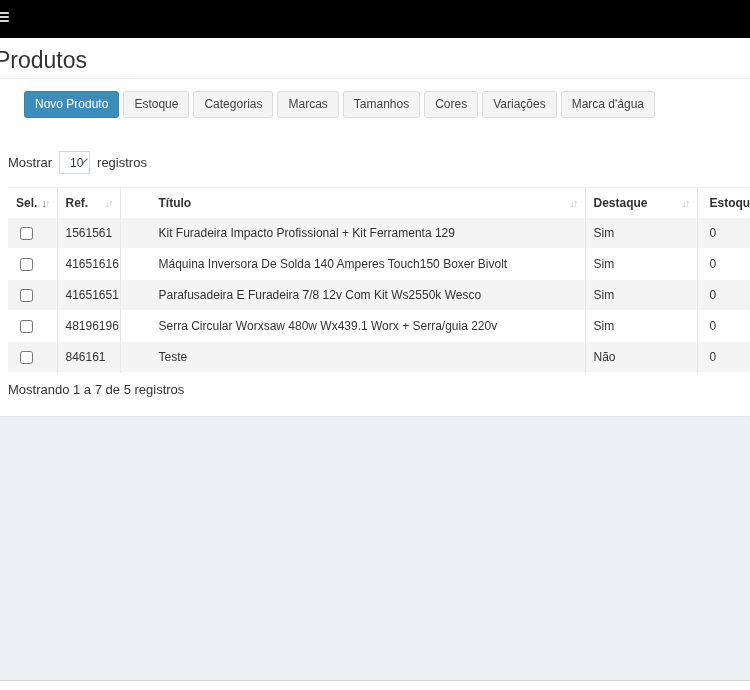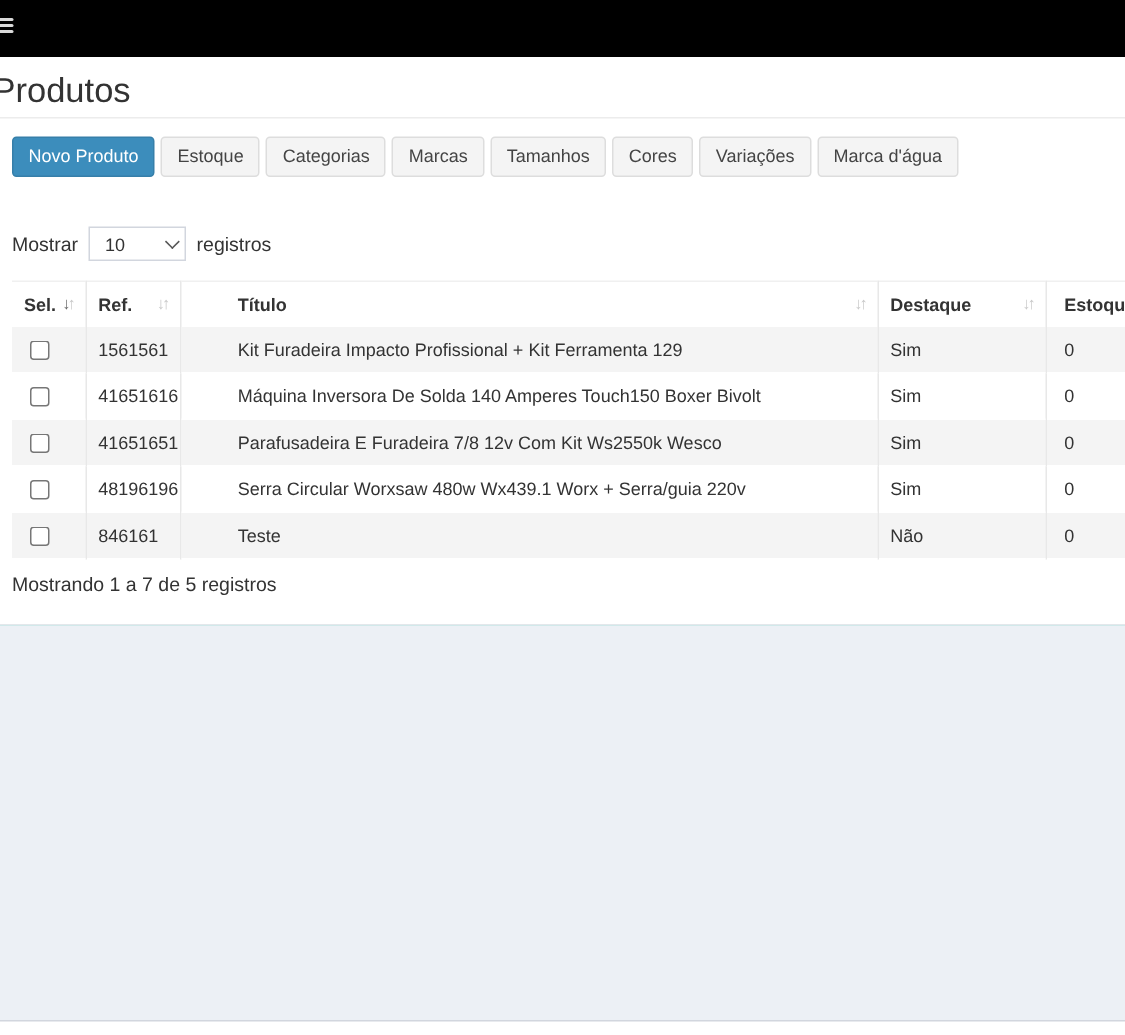--- a/index.html
+++ b/index.html
@@ -12,31 +12,31 @@
   }
   
   .navbar { flex:0 0 38px; background:#000; position:relative; }
   .hamburger { position:absolute; left:-7px; top:12px; width:16px; height:14px; cursor:pointer; }
   .hamburger i { display:block; height:2px; background:#d9d9d9; margin-bottom:2px; border-radius:1px; }
   
   .box { flex:0 0 379px; background:#fff; border-bottom:1px solid #e3e7eb; overflow:hidden; }
   .page-header { height:41px; padding-top:9px; border-bottom:1px solid #ececec; }
   .page-header h1 { font-size:23px; font-weight:400; color:#333; margin-left:-5px; }
   
-  .toolbar { padding:12px 8px; display:flex; gap:4px;align-items:flex-end; }
+  .toolbar { padding:12px 24px; display:flex; gap:4px;align-items:flex-end; }
   .btn {
     font-family:inherit; font-size:12px; line-height:1.45; color:#444;
     background:#f4f4f4; border:1px solid #ddd; border-radius:3px;
     padding:4px 10px; white-space:nowrap; cursor:pointer;
   }
   .btn.primary { background:#3c8dbc; border-color:#367fa9; color:#fff; }
   
   .length-row { padding:21px 8px 0; display:flex; align-items:center; gap:7px; font-size:13px; }
   .select-box {
-    width:65px; height:23px; background:#fff; border:1px solid #d2d6de;
+    width:31px; height:23px; background:#fff; border:1px solid #d2d6de;
     display:inline-flex; align-items:center; justify-content:space-between;
     padding:0 6px 0 10px; font-size:12px; cursor:pointer;
   }
   .chev { width:7px; height:7px; border-right:1.6px solid #555; border-bottom:1.6px solid #555;
           transform:rotate(45deg) translateY(-2px); display:inline-block; }
   
   .table-wrap { margin:13px 0 0 8px; }
   table { border-collapse:collapse; table-layout:fixed; width:801px;
           border-top:1px solid #f0f0f0; }
   th, td { border-left:1px solid #e8e8e8; overflow:hidden; white-space:nowrap; }

